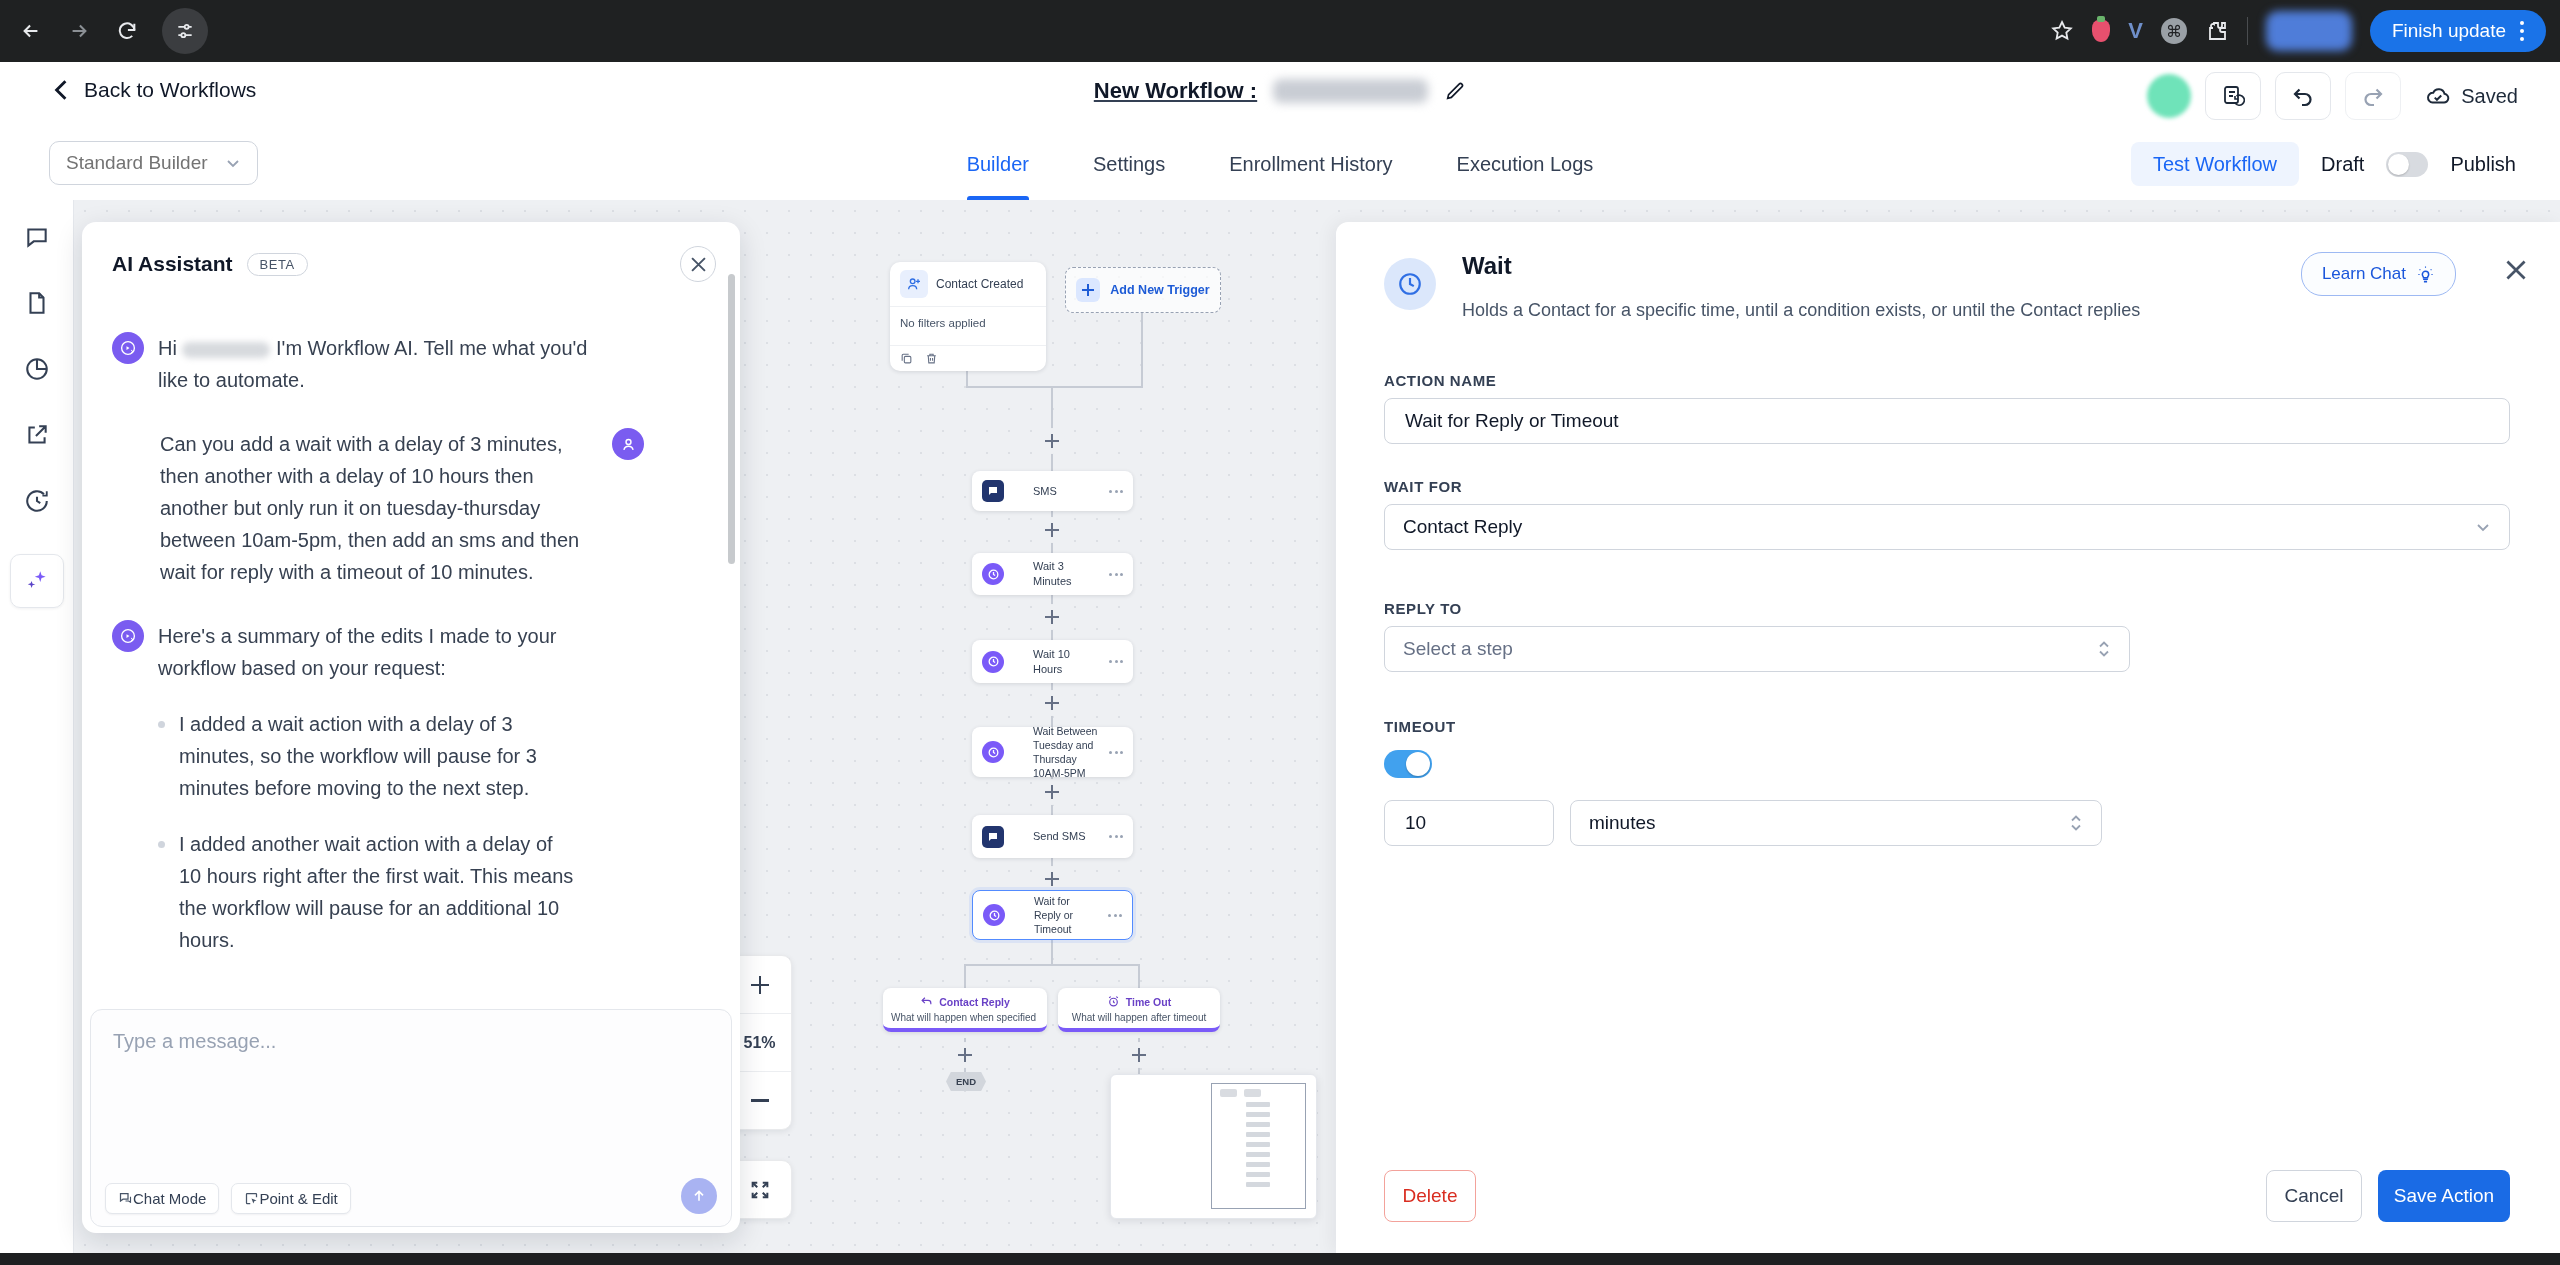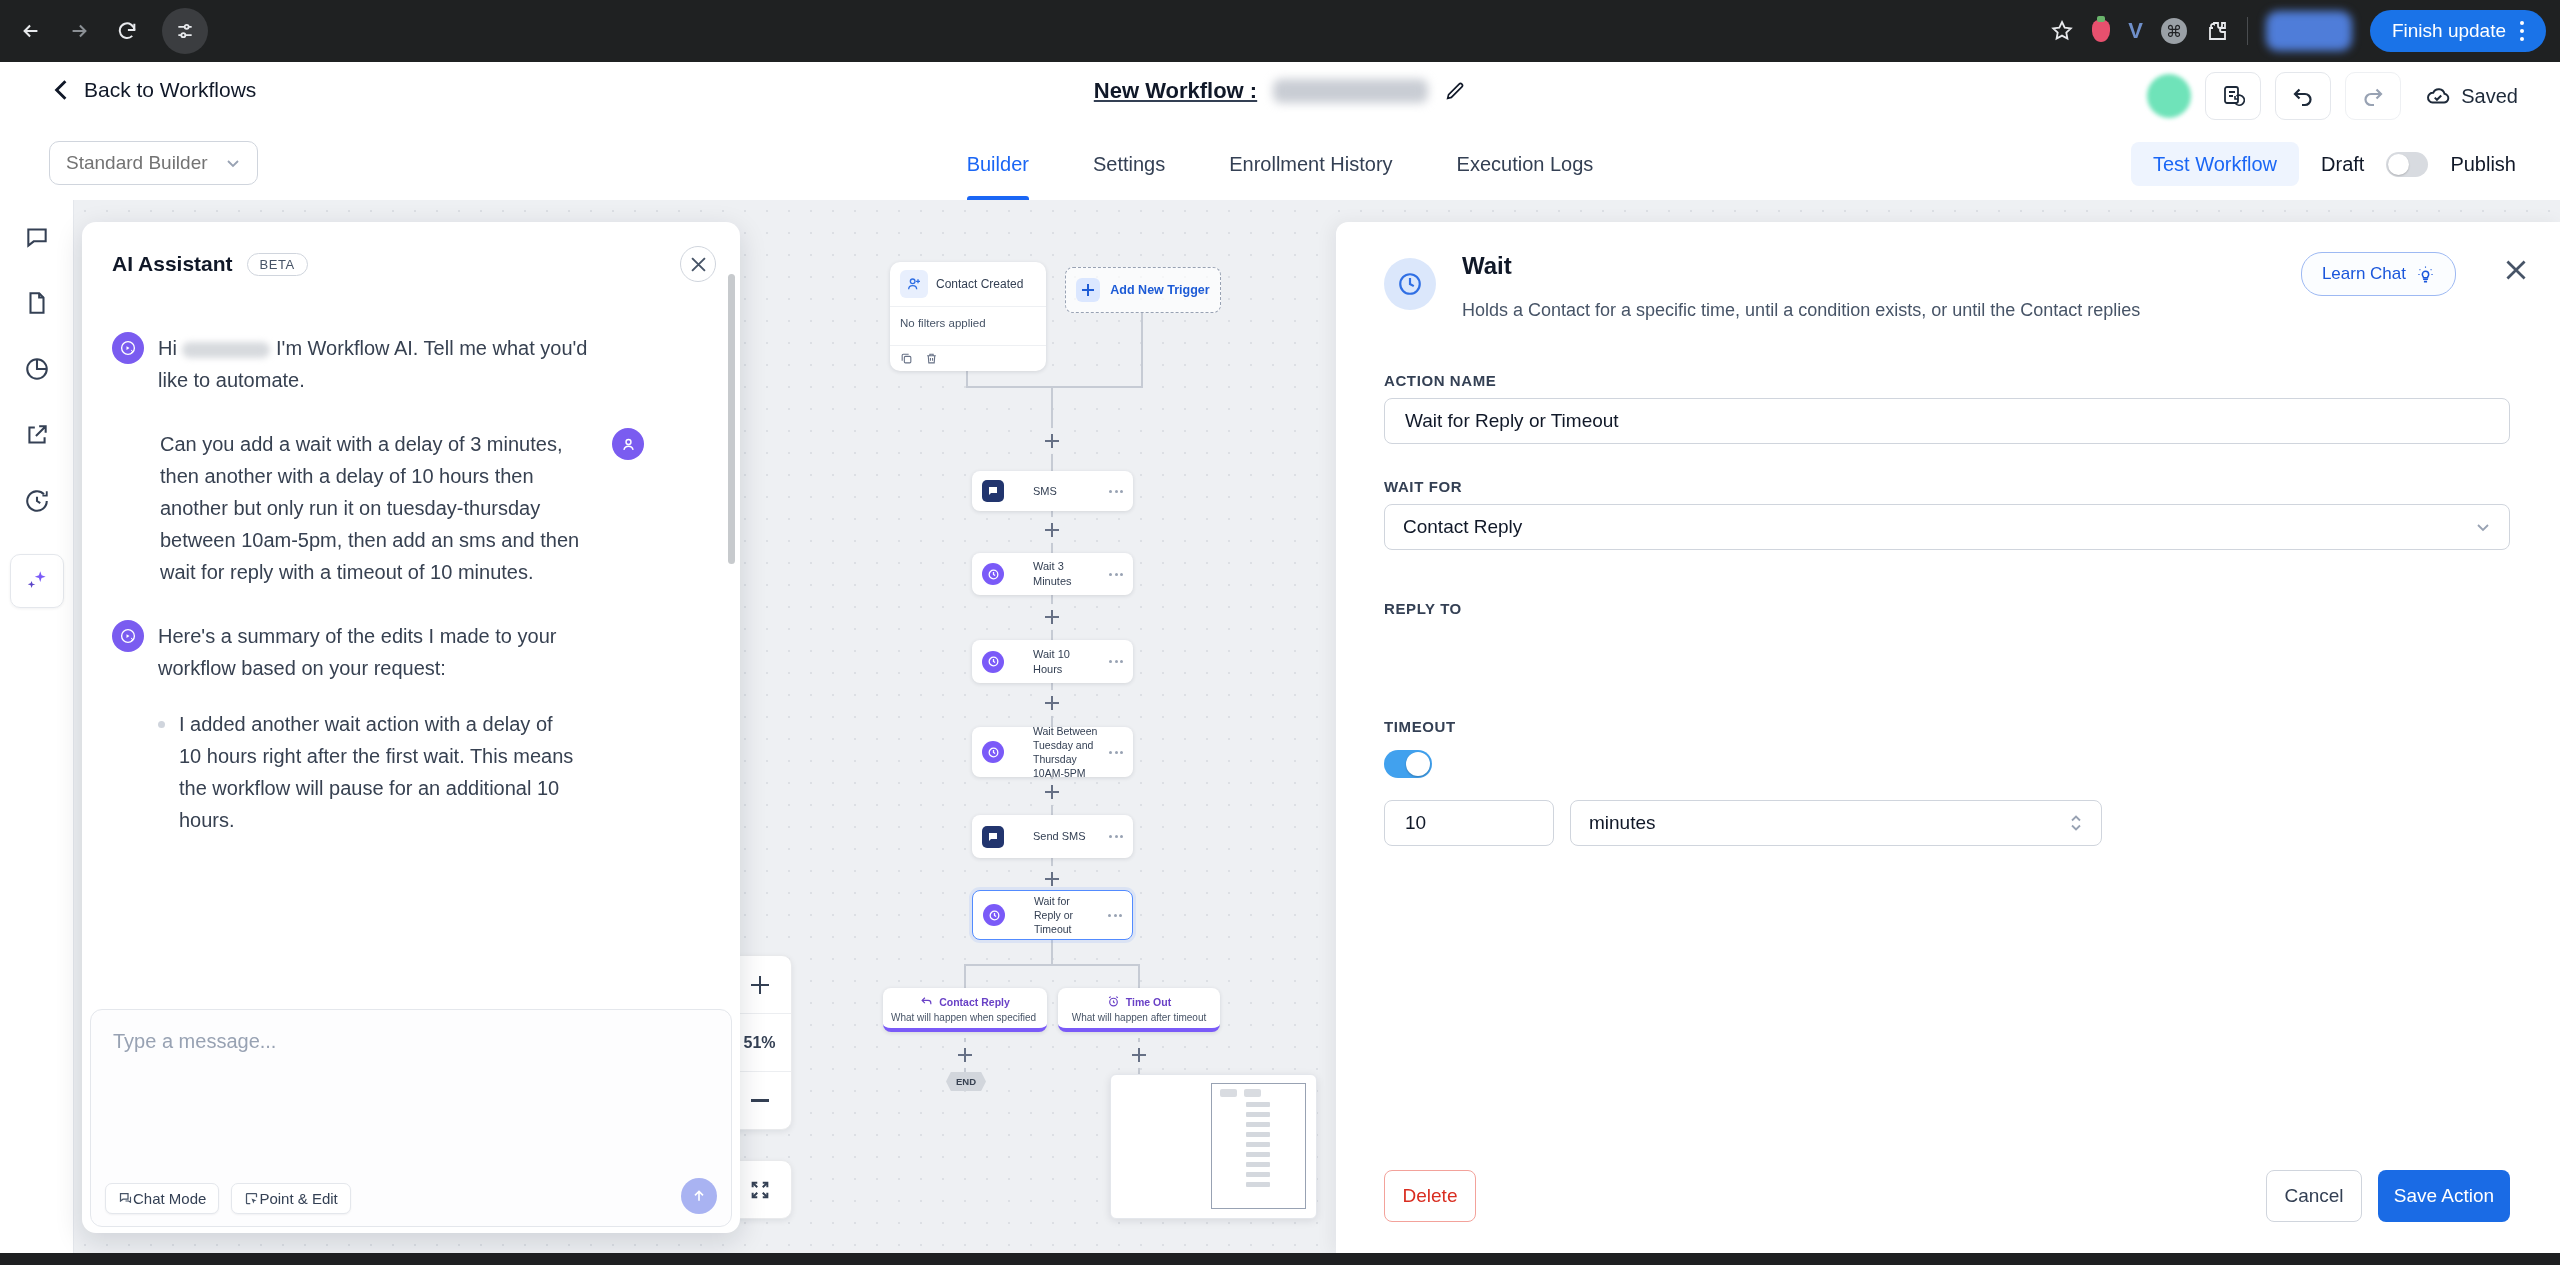--- a/index.html
+++ b/index.html
@@ -591,20 +591,24 @@
                 <circle cx="12" cy="12" r="8.5"></circle>
                 <path d="M10 9.5l4 2.5-4 2.5z" fill="#fff" stroke="none"></path>
                 <path d="M16.5 14.5l.6 1.6 1.6.6-1.6.6-.6 1.6" stroke-width="1.2"></path>
               </svg>
           </span>
           <span class="txt">
             <span>Here's a summary of the edits I made to your workflow based on your request:</span>
             <ul class="bullets">
               <li>
                   <span class="dot"></span>
+                  <span>I added a wait action with a delay of 3 minutes, so the workflow will pause for 3 minutes before moving to the next step.</span>
+                </li>
+              <li>
+                  <span class="dot"></span>
                   <span>I added another wait action with a delay of 10 hours right after the first wait. This means the workflow will pause for an additional 10 hours.</span>
                 </li>
 
             </ul>
           </span>
         </div>
       </div>
 
       <div class="clear-chat">Clear Chat</div>
 
@@ -666,20 +670,28 @@
       <div class="field" style="top:282px;right:50px">
         <span>Contact Reply</span>
         <span class="caret">
           <svg width="16" height="16" viewBox="0 0 16 16" fill="none" stroke="currentColor" stroke-width="1.8">
               <path d="M3 6l5 5 5-5"></path>
             </svg>
         </span>
       </div>
 
       <span class="flabel" style="top:378px">REPLY TO</span>
+      <div class="field" style="top:404px;width:746px">
+        <span class="ph">Select a step</span>
+        <span class="caret">
+          <svg width="14" height="18" viewBox="0 0 14 18" fill="none" stroke="currentColor" stroke-width="1.8">
+              <path d="M3 6.5L7 2.5l4 4M3 11.5l4 4 4-4"></path>
+            </svg>
+        </span>
+      </div>
 
       <span class="flabel" style="top:496px">TIMEOUT</span>
       <span class="toggle-on" style="top:528px">
           <i></i>
         </span>
 
       <div class="field" style="top:578px;width:170px">
         <input value="10" style="">
       </div>
       <div class="field" style="top:578px;left:234px;width:532px">

